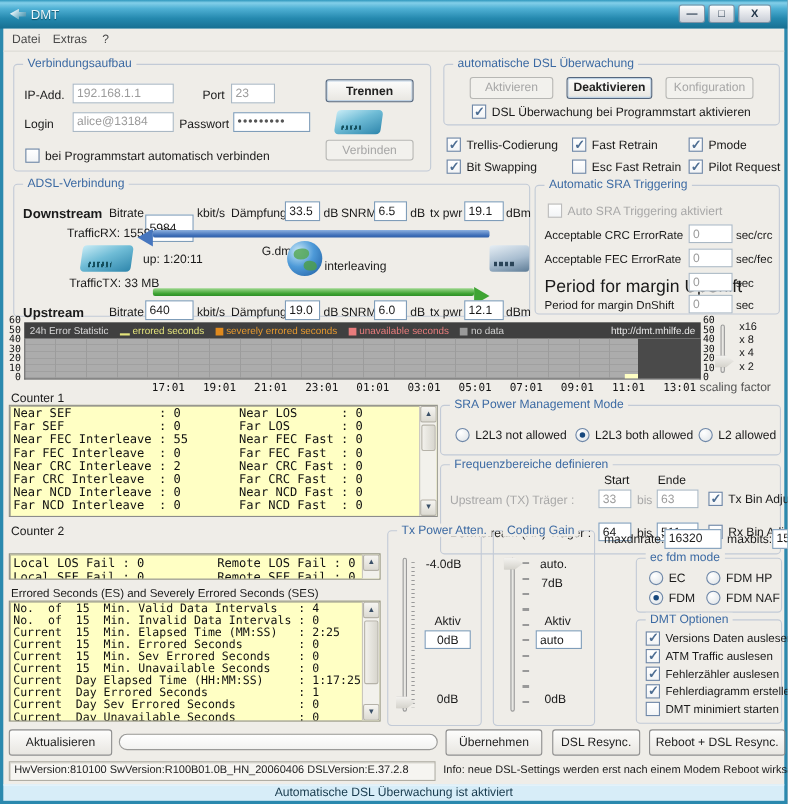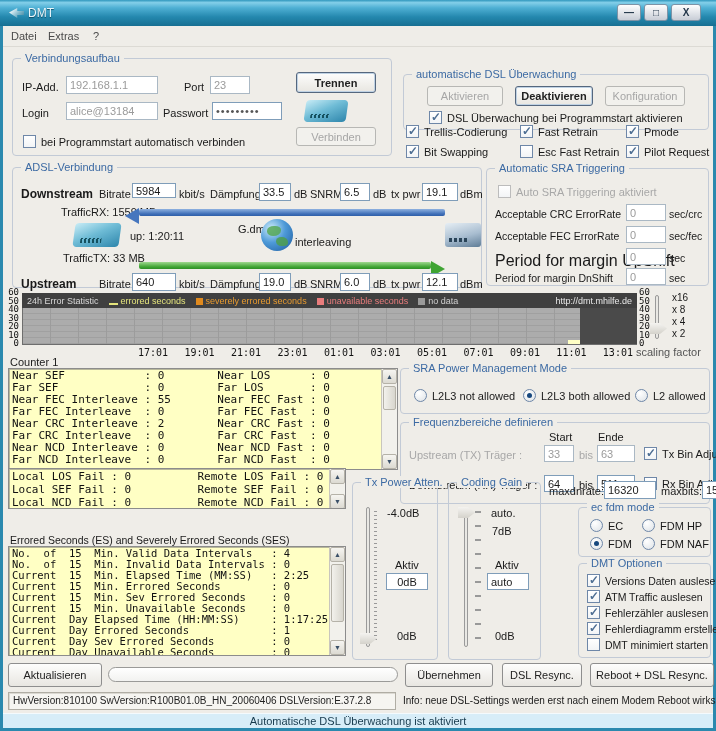--- a/index.html
+++ b/index.html
@@ -108,21 +108,21 @@
       <span class="lab" style="left:150px;top:48px">Passwort</span>
       <input class="inp" style="left: 199px; top: 43px; width: 70px; height: 18px; color: rgb(85, 85, 85); letter-spacing: 1px;" readonly="" value="•••••••••">
       <span class="modem" style="left:292px;top:41px;width:42px;height:22px"></span>
       <div class="btn dis" style="left:283px;top:68px;width:80px;height:19px">Verbinden</div>
       <label class="chk" style="left:10px;top:76px">
         <span class="cb"></span>
         <span>bei Programmstart automatisch verbinden</span>
       </label>
     </div>
 
-    <div class="grp" style="left:400px;top:48px;width:306px;height:56px">
+    <div class="grp" style="left:400px;top:32px;width:306px;height:56px">
       <span class="gt">automatische DSL Überwachung</span>
       <div class="btn dis" style="left:23px;top:11px;width:76px;height:20px">Aktivieren</div>
       <div class="btn def" style="left:111px;top:11px;width:78px;height:20px">Deaktivieren</div>
       <div class="btn dis" style="left:201px;top:11px;width:80px;height:20px">Konfiguration</div>
       <label class="chk" style="left:25px;top:36px">
         <span class="cb on"></span>
         <span>DSL Überwachung bei Programmstart aktivieren</span>
       </label>
     </div>
 
@@ -148,21 +148,21 @@
       </label>
     <label class="chk" style="left:623px;top:119px">
         <span class="cb on"></span>
         <span>Pilot Request</span>
       </label>
 
     <div class="grp" style="left:9px;top:141px;width:470px;height:121px">
       <span class="gt">ADSL-Verbindung</span>
       <span class="lab b" style="left:8px;top:19px">Downstream</span>
       <span class="lab" style="left:86px;top:20px">Bitrate</span>
-      <input class="inp" style="left: 119px; top: 15px; width: 44px; height: 15px;" readonly="" value="5984">
+      <input class="inp" style="left: 119px; top: 27px; width: 44px; height: 25px;" readonly="" value="5984">
       <span class="lab" style="left:166px;top:20px">kbit/s</span>
       <span class="lab" style="left:197px;top:20px">Dämpfung</span>
       <input class="inp" style="left: 246px; top: 15px; width: 32px; height: 18px;" readonly="" value="33.5">
       <span class="lab" style="left:281px;top:20px">dB</span>
       <span class="lab" style="left:297px;top:20px">SNRM</span>
       <input class="inp" style="left: 327px; top: 15px; width: 30px; height: 18px;" readonly="" value="6.5">
       <span class="lab" style="left:360px;top:20px">dB</span>
       <span class="lab" style="left:378px;top:20px">tx pwr</span>
       <input class="inp" style="left: 409px; top: 15px; width: 36px; height: 18px;" readonly="" value="19.1">
       <span class="lab" style="left:447px;top:20px">dBm</span>
@@ -314,21 +314,21 @@
       <input class="inp" style="left: 143px; top: 52px; width: 30px; height: 17px;" readonly="" value="64">
       <span class="lab" style="left:178px;top:56px">bis</span>
       <input class="inp" style="left: 196px; top: 52px; width: 38px; height: 17px;" readonly="" value="511">
       <label class="chk" style="left:243px;top:54px">
           <span class="cb"></span>
           <span>Rx Bin Adjust</span>
         </label>
     </div>
 
     <span class="lab" style="left:7px;top:451px">Counter 2</span>
-    <div class="ypanel" style="left:5px;top:442px;width:338px;height:41px">
+    <div class="ypanel" style="left:5px;top:477px;width:338px;height:24px">
       <div class="mrow" style="line-height:13px;padding-top:1px">Local LOS Fail : 0          Remote LOS Fail : 0</div>
       <div class="mrow" style="line-height:13px">Local SEF Fail : 0          Remote SEF Fail : 0</div>
       <div class="mrow" style="line-height:13px">Local NCD Fail : 0          Remote NCD Fail : 0</div>
       <div class="sbar" style="right:0;top:0;height:40px">
         <span class="sbtn" style="top:0">▲</span>
           <span class="sbtn" style="bottom:0;top:auto">▼</span>
       </div>
     </div>
 
     <span class="lab" style="left:7px;top:508px;font-size:10.5px">Errored Seconds (ES) and Severely Errored Seconds (SES)</span>

